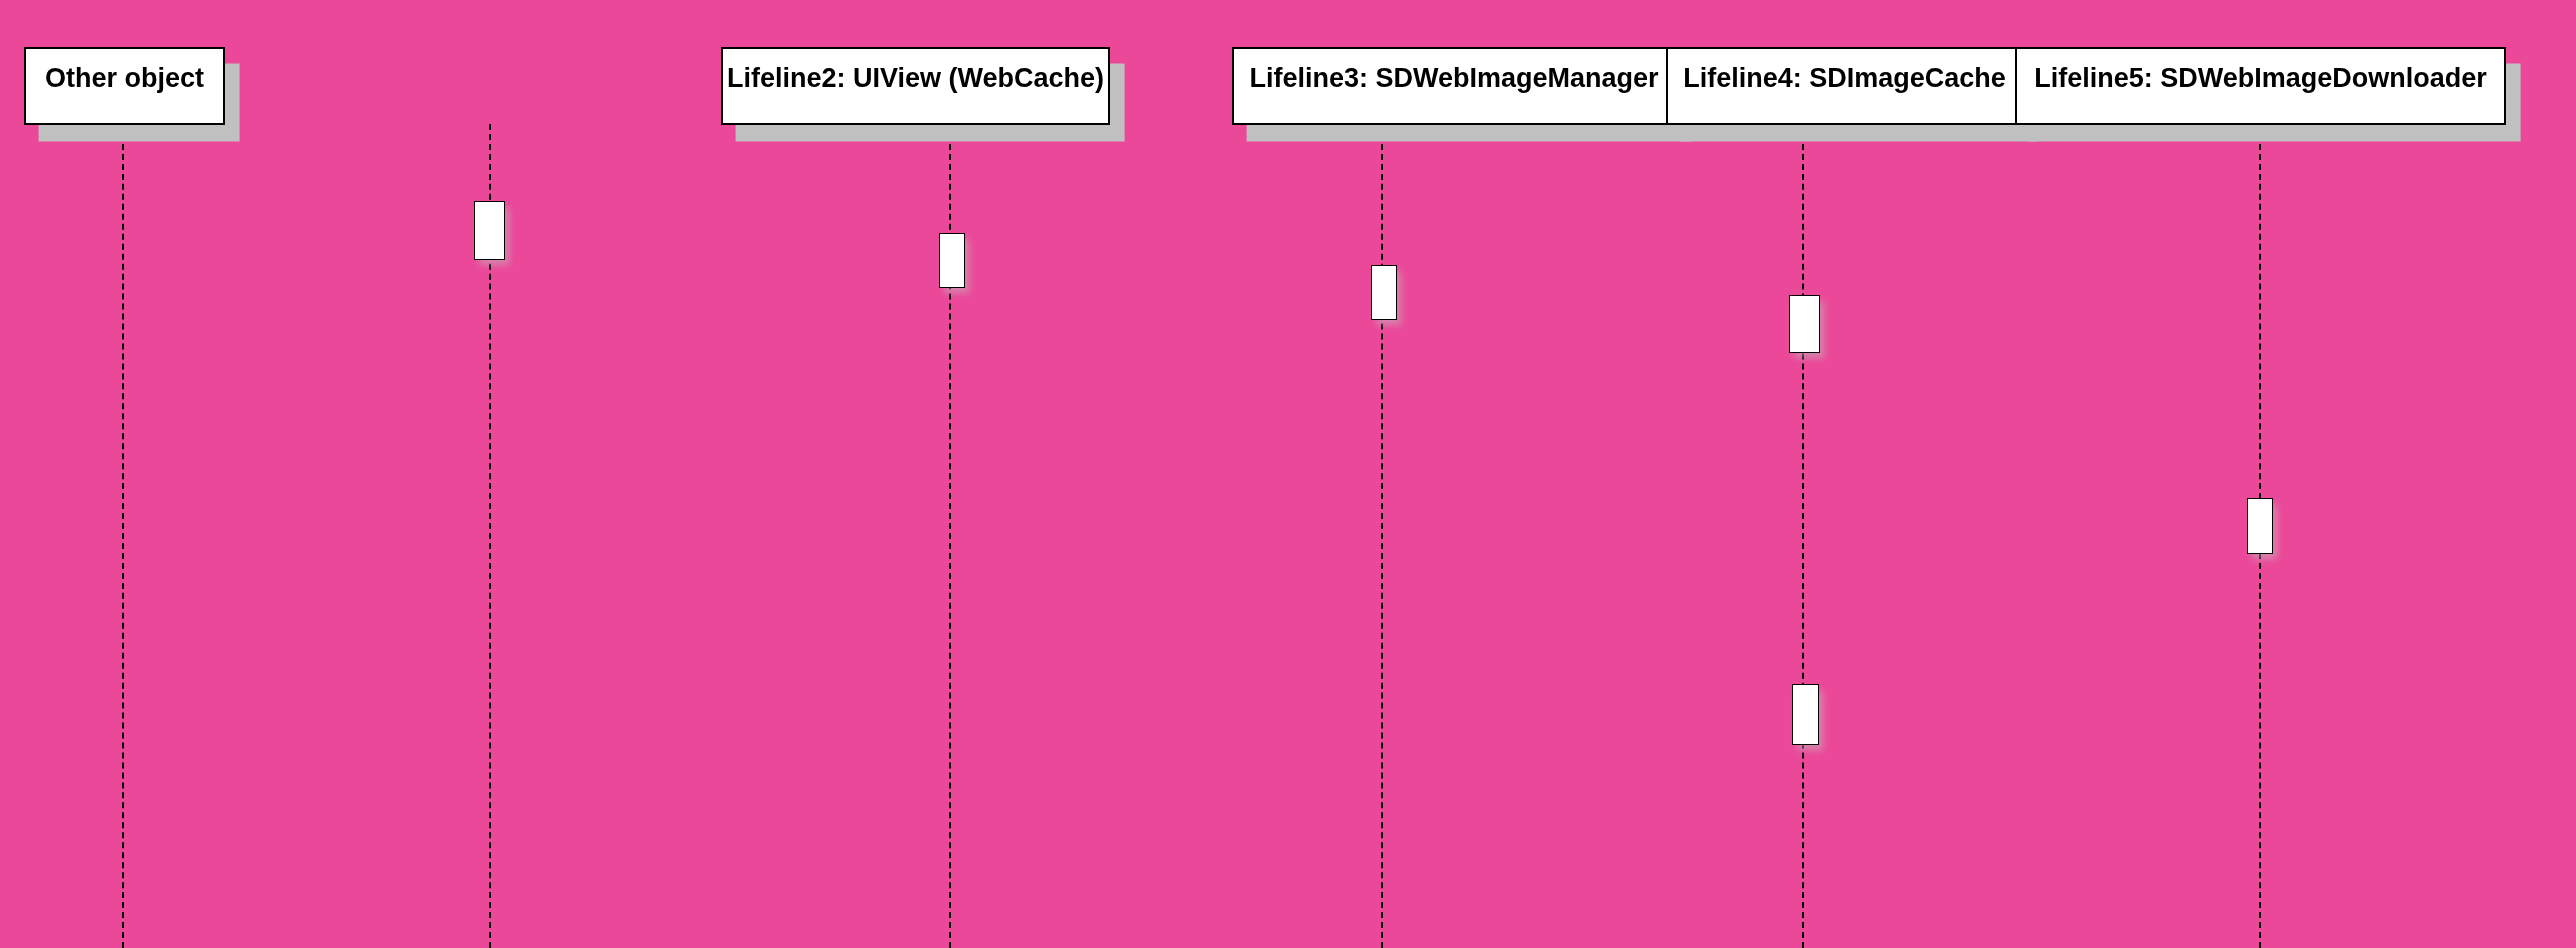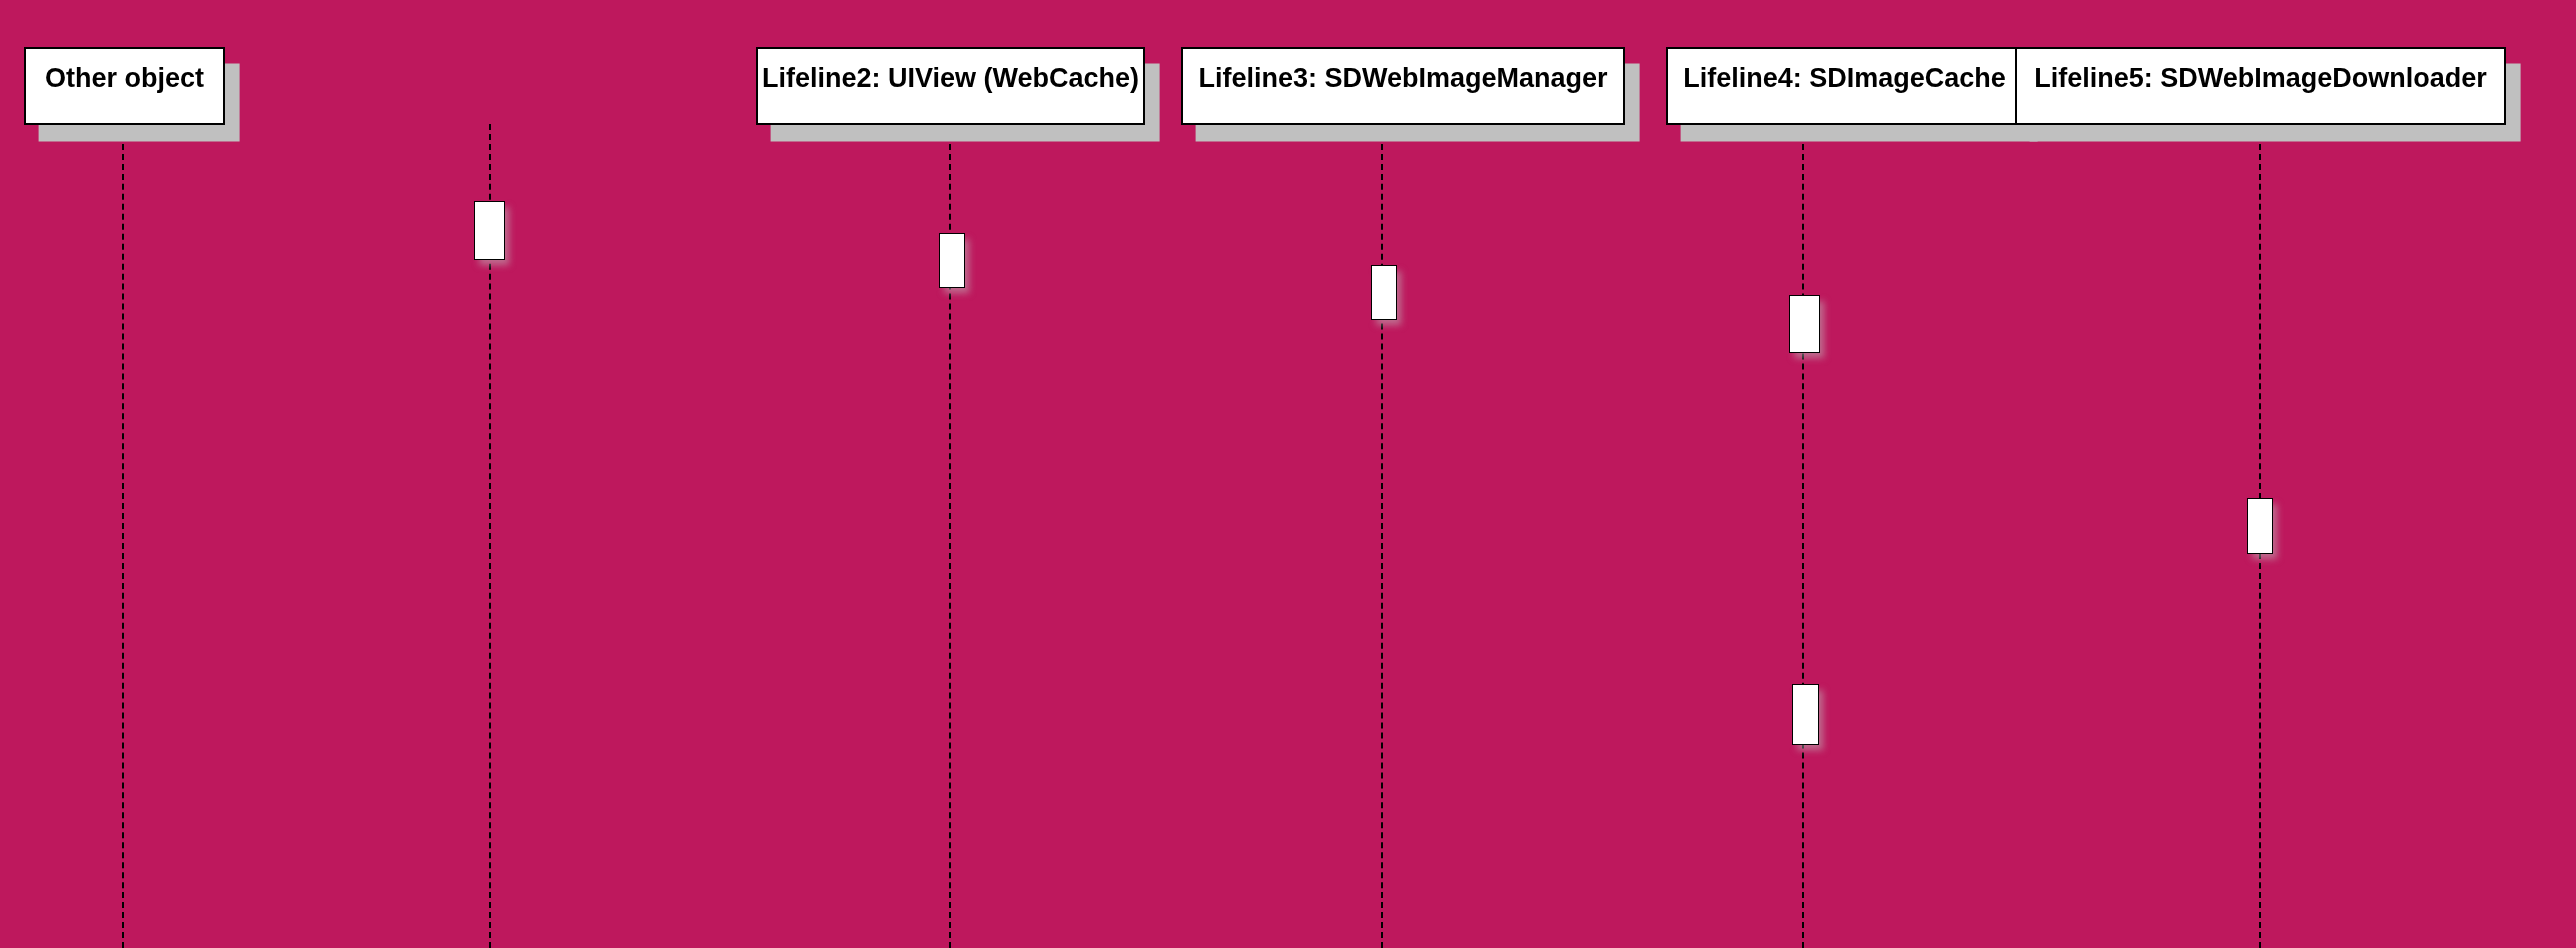--- a/index.html
+++ b/index.html
@@ -1,18 +1,18 @@
 <!DOCTYPE html>
 <html><head>
 <meta charset="utf-8">
 <style>
   html,body{margin:0;padding:0;background:#000;}
   body{width:2576px;height:949px;overflow:hidden;}
   .stage{
-    position:relative;width:2576px;height:949px;background:#be185d;
+    position:relative;width:2576px;height:949px;background:#ec4899;
     font-family:"Liberation Sans",sans-serif;
   }
   
   .lifeline-line{
     position:absolute;top:124px;height:824px;width:0;
     border-left:2.9px dashed #000;
   }
   
   .head{
     position:absolute;top:47px;height:78px;box-sizing:border-box;
@@ -25,22 +25,22 @@
   }
   .head span{display:block;}
   
   .act{
     position:absolute;box-sizing:border-box;
     background:#fff;border:1.9px solid #000;
     box-shadow:4.9px 5.8px 6.8px rgba(192,192,192,0.5);
   }
   .h-other{left:24px;width:201px;}
   .h-l1{left:243px;width:496px;}
-  .h-l2{left:756px;width:389px;text-align:center;}
-  .h-l3{left:1181px;width:444px;}
+  .h-l2{left:721px;width:389px;text-align:center;}
+  .h-l3{left:1232px;width:444px;}
   .h-l4{left:1666px;width:357px;}
   .h-l5{left:2015px;width:491px;}
   .ln-other{left:122px;}
   .ln-l1{left:489px;}
   .ln-l2{left:949px;}
   .ln-l3{left:1381px;}
   .ln-l4{left:1802px;}
   .ln-l5{left:2259px;}
   .act-l1{left:474px;top:201px;width:31px;height:59px;}
   .act-l2{left:939px;top:233px;width:26px;height:55px;}

